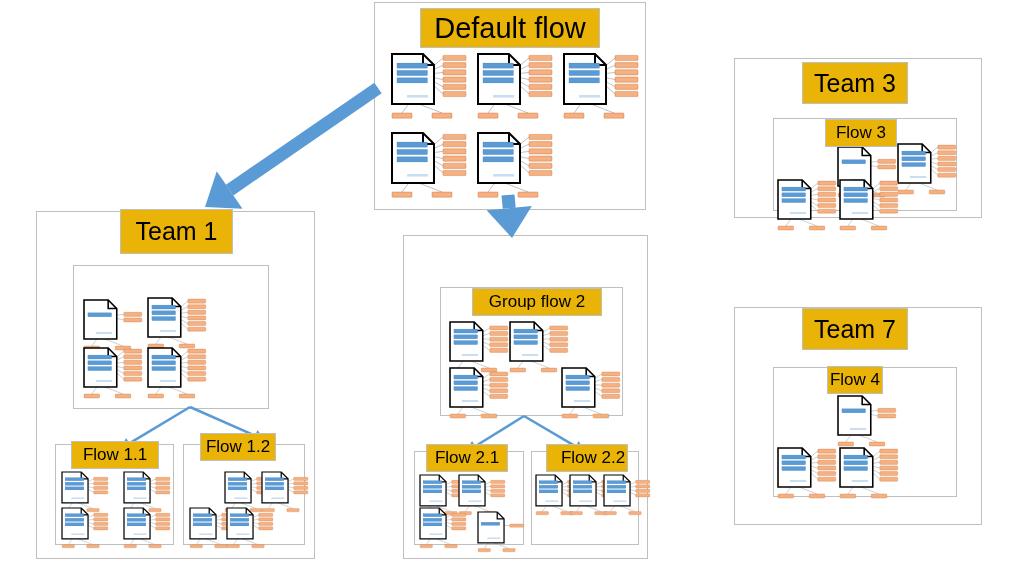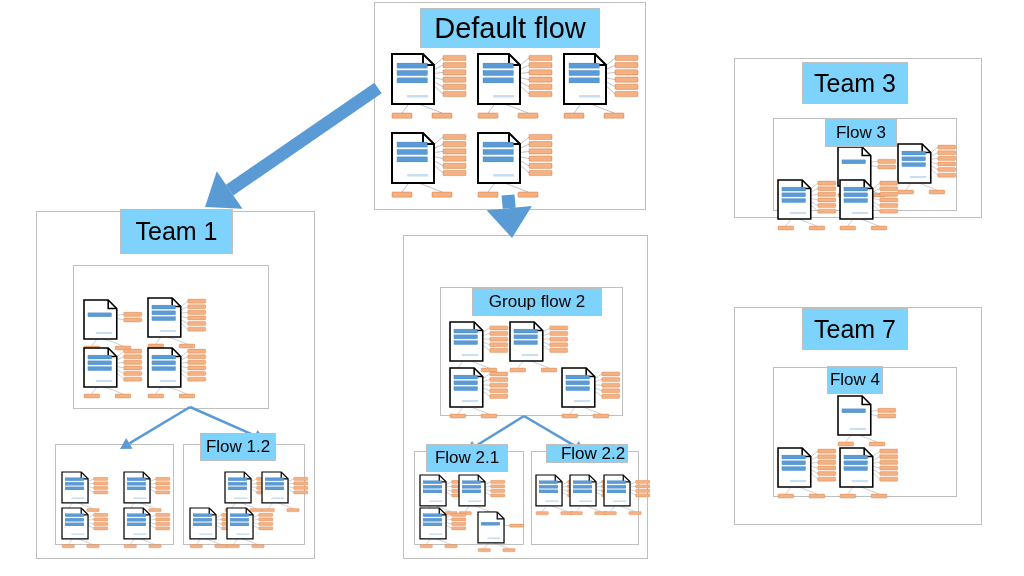--- a/index.html
+++ b/index.html
@@ -18,21 +18,21 @@
 
   
   .box {
     position: absolute;
     border: 1px solid #bfbfbf;
     background: transparent;
   }
   .label-box {
     position: absolute;
     border: 1px solid #bfbfbf;
-    background: #7dd3fc;
+    background: #eab308;
     display: flex;
     align-items: center;
     justify-content: center;
     color: #000000;
     white-space: nowrap;
     z-index: 30;
   }
   .lbl-team   { font-size: 25px; }
   .lbl-group  { font-size: 17px; }
   .lbl-flow   { font-size: 17px; }
@@ -308,20 +308,21 @@
         <rect x="39.78" y="6.707999999999998" width="17.94" height="4.056" rx="0.8" fill="#F4B183" stroke="#C55A11" stroke-width="0.27299999999999996"></rect>
         <rect x="39.78" y="12.323999999999998" width="17.94" height="4.056" rx="0.8" fill="#F4B183" stroke="#C55A11" stroke-width="0.27299999999999996"></rect>
         <rect x="39.78" y="17.94" width="17.94" height="4.056" rx="0.8" fill="#F4B183" stroke="#C55A11" stroke-width="0.27299999999999996"></rect>
         <rect x="39.78" y="23.556" width="17.94" height="4.056" rx="0.8" fill="#F4B183" stroke="#C55A11" stroke-width="0.27299999999999996"></rect>
         <rect x="39.78" y="29.172" width="17.94" height="4.056" rx="0.8" fill="#F4B183" stroke="#C55A11" stroke-width="0.27299999999999996"></rect>
         <rect x="0" y="46.02" width="15.600000000000001" height="4.056" rx="0.8" fill="#F4B183" stroke="#C55A11" stroke-width="0.27299999999999996"></rect>
         <rect x="31.2" y="46.02" width="15.600000000000001" height="4.056" rx="0.8" fill="#F4B183" stroke="#C55A11" stroke-width="0.27299999999999996"></rect>
       </svg>
     </div>
     <div class="box " style="left: 55px; top: 444px; width: 119px; height: 101px;"></div>
+    <div class="label-box lbl-flow" style="left: 71px; top: 441px; width: 88px; height: 28px;">Flow 1.1</div>
     <div class="cluster" style="left: 62px; top: 472px; width: 48.88px; height: 42.804px;">
       <svg width="48.879999999999995" height="42.804" viewBox="0 0 48.879999999999995 42.804">
         <line x1="18.7488" y1="13.02" x2="31.619999999999997" y2="6.943999999999999" stroke="#A6A6A6" stroke-width="0.5"></line>
         <line x1="18.7488" y1="13.02" x2="31.619999999999997" y2="11.408" stroke="#A6A6A6" stroke-width="0.5"></line>
         <line x1="18.7488" y1="13.02" x2="31.619999999999997" y2="15.872" stroke="#A6A6A6" stroke-width="0.5"></line>
         <line x1="18.7488" y1="13.02" x2="31.619999999999997" y2="20.336" stroke="#A6A6A6" stroke-width="0.5"></line>
         <line x1="11.718" y1="29.14" x2="6.2" y2="36.58" stroke="#A6A6A6" stroke-width="0.5"></line>
         <line x1="11.718" y1="29.14" x2="30.999999999999996" y2="36.58" stroke="#A6A6A6" stroke-width="0.5"></line>
         <path d="M0,0 H19.22 L26.04,6.82 V31 H0 Z" fill="#ffffff" stroke="#000000" stroke-width="1.24" stroke-linejoin="miter"></path>
         <path d="M19.22,0 L19.22,6.82 L26.04,6.82" fill="none" stroke="#000000" stroke-width="1.24"></path>
@@ -668,21 +669,21 @@
         <path d="M0,0 H19.22 L26.04,6.82 V31 H0 Z" fill="#ffffff" stroke="#000000" stroke-width="1.24" stroke-linejoin="miter"></path>
         <path d="M19.22,0 L19.22,6.82 L26.04,6.82" fill="none" stroke="#000000" stroke-width="1.24"></path>
         <rect x="3.1247999999999996" y="10.23" width="18.7488" height="3.1" fill="#5B9BD5" stroke="#2E75B6" stroke-width="0.217"></rect>
         <rect x="9.3744" y="25.42" width="13.02" height="1.612" fill="#9DC3E6" opacity="0.55"></rect>
         <rect x="31.619999999999997" y="12.028" width="14.26" height="3.224" rx="0.8" fill="#F4B183" stroke="#C55A11" stroke-width="0.217"></rect>
         <rect x="0" y="36.58" width="12.4" height="3.224" rx="0.8" fill="#F4B183" stroke="#C55A11" stroke-width="0.217"></rect>
         <rect x="24.799999999999997" y="36.58" width="12.4" height="3.224" rx="0.8" fill="#F4B183" stroke="#C55A11" stroke-width="0.217"></rect>
       </svg>
     </div>
     <div class="box " style="left: 531px; top: 451px; width: 108px; height: 94px;"></div>
-    <div class="label-box lbl-flow" style="left: 546px; top: 444px; width: 82px; height: 19px; padding-left: 12px;">Flow 2.2</div>
+    <div class="label-box lbl-flow" style="left: 546px; top: 444px; width: 82px; height: 28px; padding-left: 12px;">Flow 2.2</div>
     <div class="cluster" style="left: 536px; top: 475px; width: 48.88px; height: 42.804px;">
       <svg width="48.879999999999995" height="42.804" viewBox="0 0 48.879999999999995 42.804">
         <line x1="18.7488" y1="13.02" x2="31.619999999999997" y2="6.943999999999999" stroke="#A6A6A6" stroke-width="0.5"></line>
         <line x1="18.7488" y1="13.02" x2="31.619999999999997" y2="11.408" stroke="#A6A6A6" stroke-width="0.5"></line>
         <line x1="18.7488" y1="13.02" x2="31.619999999999997" y2="15.872" stroke="#A6A6A6" stroke-width="0.5"></line>
         <line x1="18.7488" y1="13.02" x2="31.619999999999997" y2="20.336" stroke="#A6A6A6" stroke-width="0.5"></line>
         <line x1="11.718" y1="29.14" x2="6.2" y2="36.58" stroke="#A6A6A6" stroke-width="0.5"></line>
         <line x1="11.718" y1="29.14" x2="30.999999999999996" y2="36.58" stroke="#A6A6A6" stroke-width="0.5"></line>
         <path d="M0,0 H19.22 L26.04,6.82 V31 H0 Z" fill="#ffffff" stroke="#000000" stroke-width="1.24" stroke-linejoin="miter"></path>
         <path d="M19.22,0 L19.22,6.82 L26.04,6.82" fill="none" stroke="#000000" stroke-width="1.24"></path>

